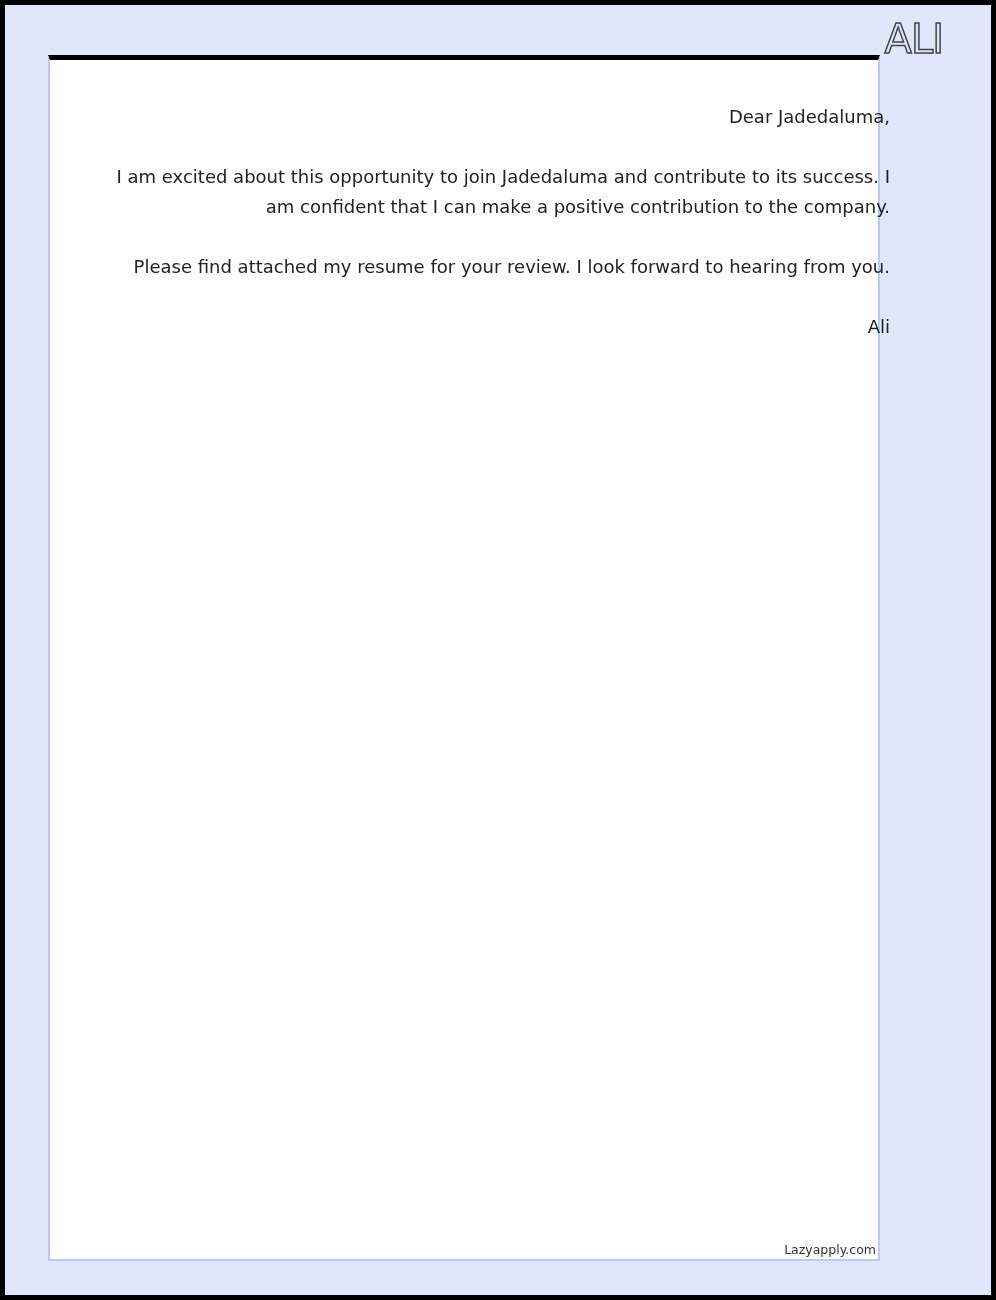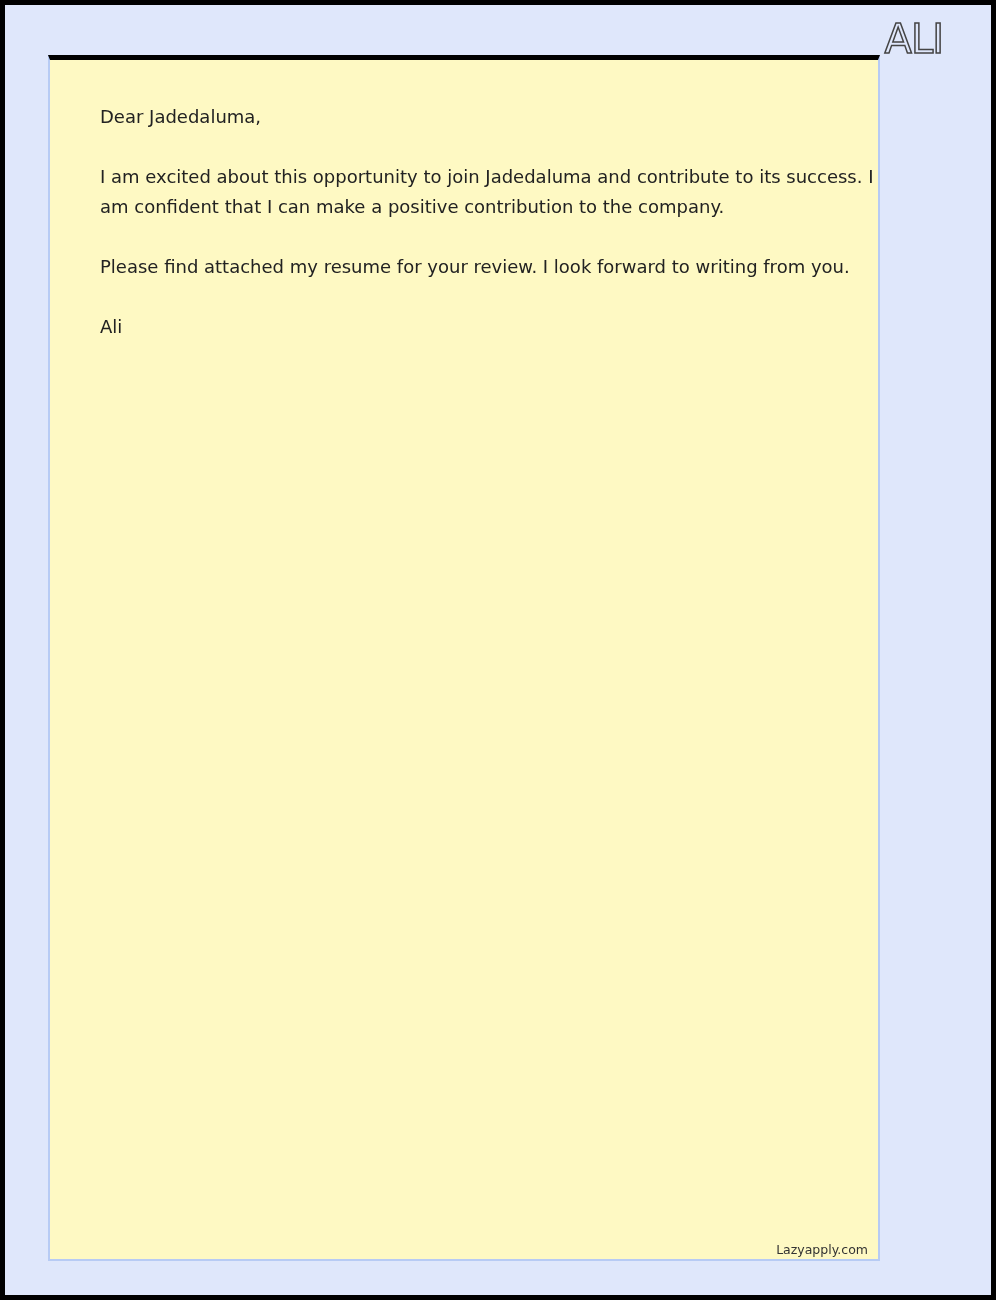--- a/index.html
+++ b/index.html
@@ -17,44 +17,45 @@
     font-size: 40px; line-height: 44px;
     color: #dfe7fb;
     -webkit-text-stroke: 1.5px #444;
     letter-spacing: -1px;
   }
   .page {
     position: absolute;
     left: 43px; top: 50px;
     width: 832px; height: 1206px;
     box-sizing: border-box;
-    background: #fef9c3;
+    background: #ffffff;
     border-top: 5px solid #000;
     border-left: 2px solid #b7cbf4;
     border-right: 2px solid #b7cbf4;
     border-bottom: 2px solid #b7cbf4;
+    text-align: right;
   }
   .letter {
     position: absolute; left: 50px; top: 42px; width: 790px;
     font-size: 18px; line-height: 30px; color: #222;
   }
   .letter p { margin: 0 0 30px 0; }
   .letter p.tight { margin-bottom: 10px; }
   .date { color: #1e88e5; }
   .footer {
-    position: absolute; right: 10px; bottom: 2px;
+    position: absolute; right: 2px; bottom: 2px;
     font-size: 12.5px; color: #333;
   }
 </style>
 </head>
 <body>
 
 <div class="logo">ALI</div>
 
 <div class="page">
   <div class="letter">
     <p>Dear Jadedaluma,</p>
     <p>I am excited about this opportunity to join Jadedaluma and contribute to its success. I am confident that I can make a positive contribution to the company.</p>
-    <p>Please find attached my resume for your review. I look forward to writing from you.</p>
+    <p>Please find attached my resume for your review. I look forward to hearing from you.</p>
     <p class="tight">Ali</p>
   </div>
   <div class="footer">Lazyapply.com</div>
 </div>
 
 </body></html>

